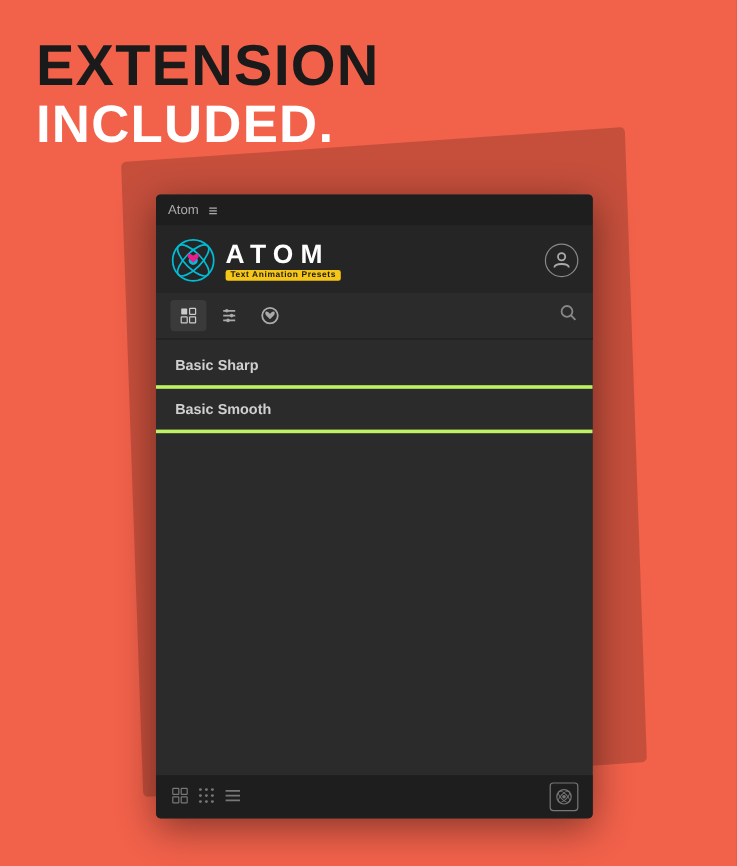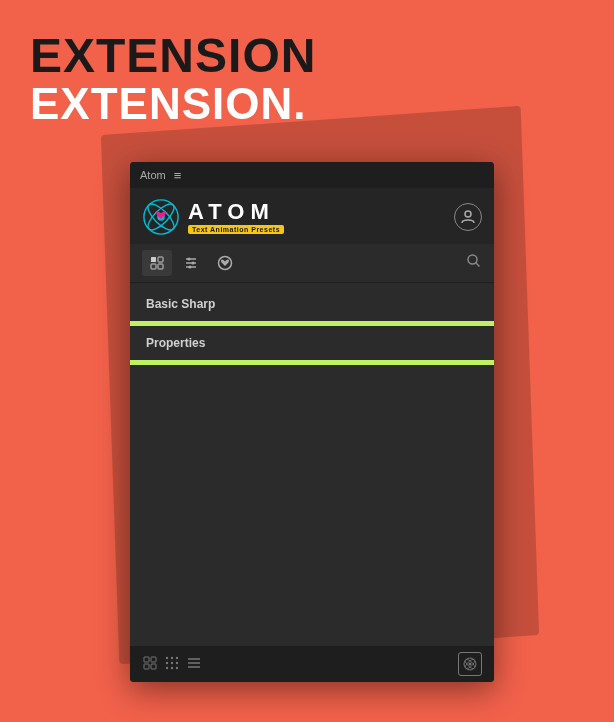--- a/index.html
+++ b/index.html
@@ -208,21 +208,21 @@
       border-radius: 2px;
     }
 
     .list-item {
       padding: 10px 16px;
       color: #d0d0d0;
       font-family: Arial, sans-serif;
       font-size: 12px;
       font-weight: bold;
       cursor: pointer;
-      border-bottom: 5px solid #bef264;
+      border-bottom: 3px solid #bef264;
     }
 
     .bottom-bar {
       background: #1e1e1e;
       height: 36px;
       display: flex;
       align-items: center;
       justify-content: space-between;
       padding: 0 12px;
       flex-shrink: 0;
@@ -248,21 +248,21 @@
       font-size: 11px;
     }
   </style>
 </head>
 <body>
 
 <div class="bg-shadow"></div>
 
 <div class="headline">
   <div class="headline-ext">EXTENSION</div>
-  <div class="headline-inc">EXTENSION.</div>
+  <div class="headline-inc">INCLUDED.</div>
 </div>
 
 <div class="app-window">
 
   <div class="title-bar">
     <span class="title-bar-text">Atom</span>
     <span class="title-bar-menu">≡</span>
   </div>
 
   <div class="header">
@@ -323,21 +323,21 @@
     <div class="search-icon">
       <svg width="16" height="16" viewBox="0 0 16 16" fill="none" stroke="#888" stroke-width="1.5" xmlns="http://www.w3.org/2000/svg">
         <circle cx="6.5" cy="6.5" r="4.5"></circle>
         <line x1="9.5" y1="9.5" x2="13.5" y2="13.5"></line>
       </svg>
     </div>
   </div>
 
   <div class="list-area">
     <div class="list-item">Basic Sharp</div>
-    <div class="list-item">Properties</div>
+    <div class="list-item">Basic Smooth</div>
   </div>
 
   <div class="bottom-bar">
     <div class="bottom-icons">
 
       <div style="cursor:pointer;">
         <svg width="16" height="16" viewBox="0 0 16 16" fill="none" stroke="#777" stroke-width="1" xmlns="http://www.w3.org/2000/svg">
           <rect x="2" y="2" width="5" height="5" rx="0.5"></rect>
           <rect x="9" y="2" width="5" height="5" rx="0.5"></rect>
           <rect x="2" y="9" width="5" height="5" rx="0.5"></rect>

